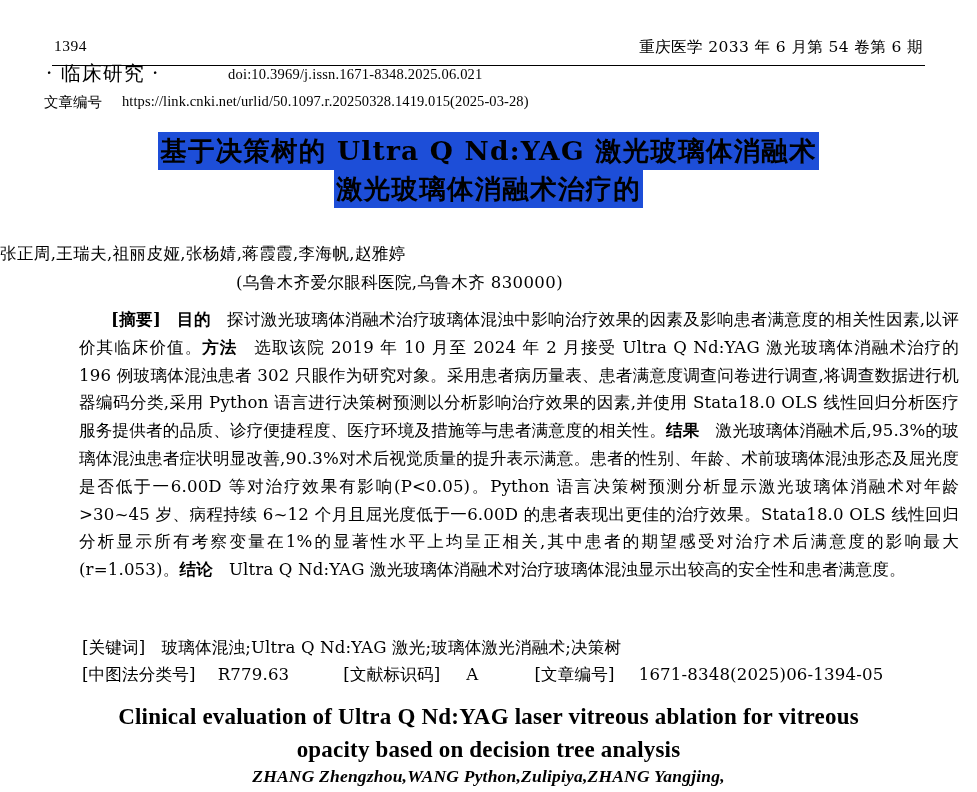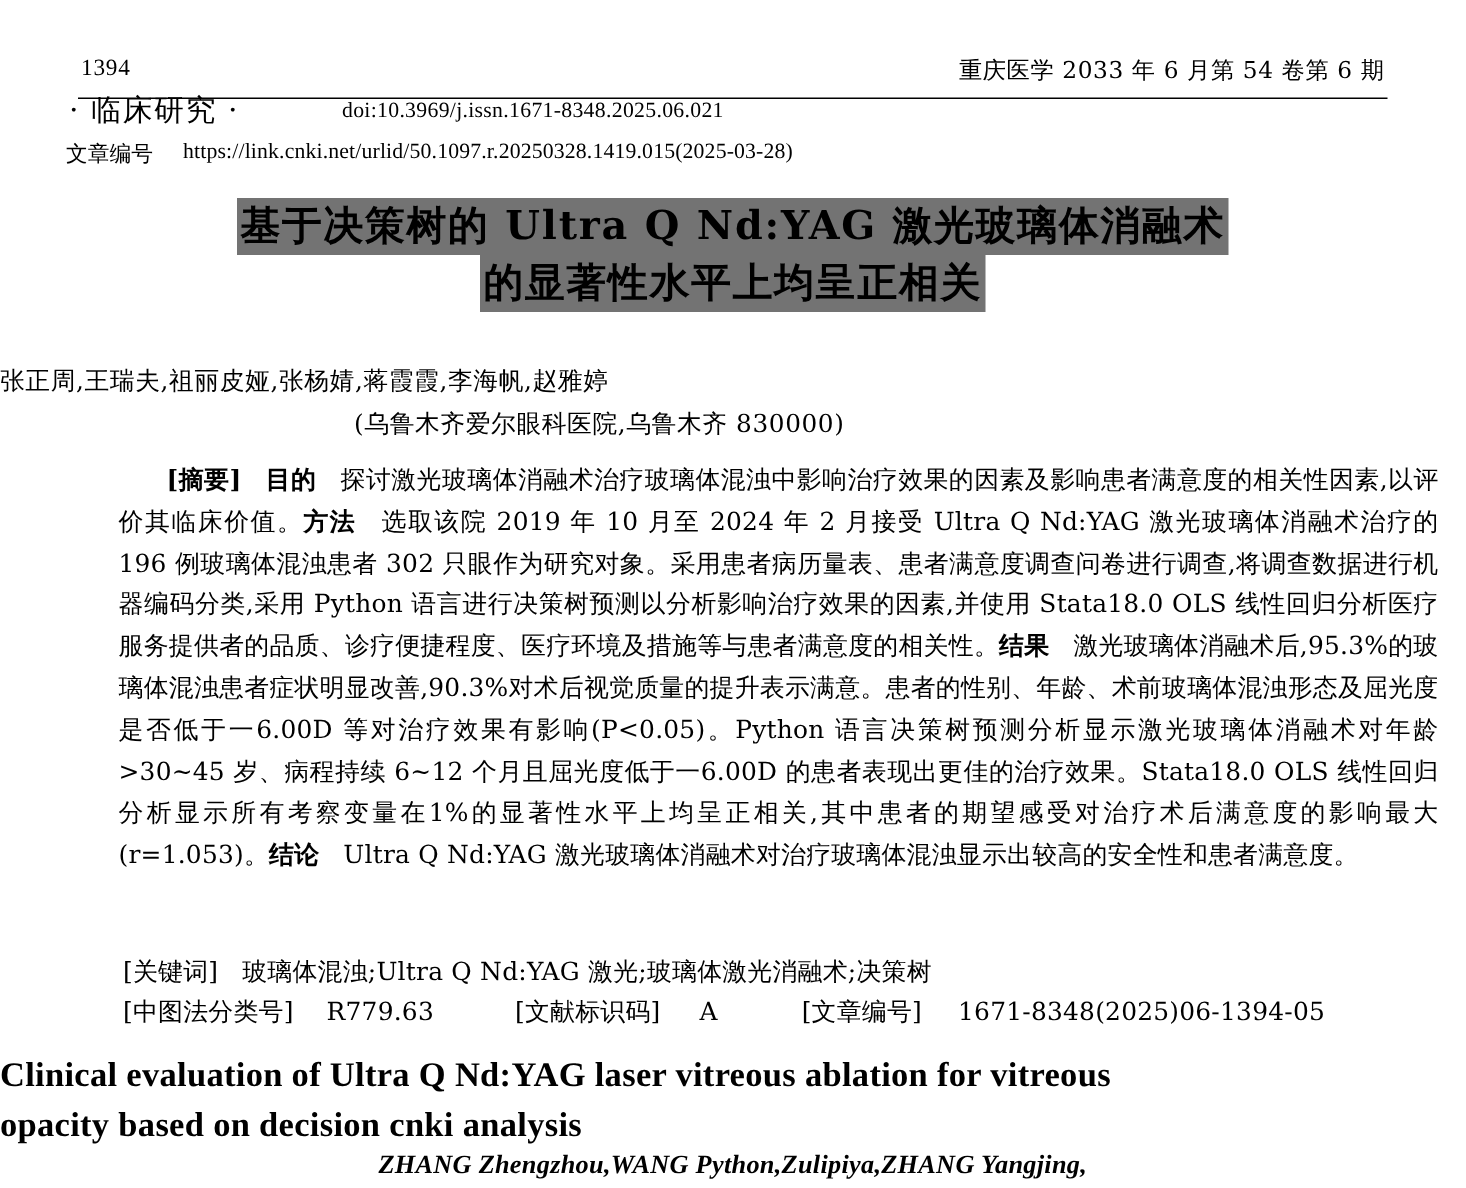--- a/index.html
+++ b/index.html
@@ -91,21 +91,21 @@
     width: 977px;
     text-align: center;
   }
   .title-line {
     font-size: 26.5px;
     font-weight: bold;
     font-family: "DejaVu Serif", "Liberation Serif", serif;
     letter-spacing: 1.2px;
     line-height: 38px;
     display: inline-block;
-    background: #737373;
+    background: #1d4ed8;
     padding: 0 2px;
   }
 
   
   .authors {
     position: absolute;
     top: 243px;
     left: 0;
     width: 977px;
     text-align: left;
@@ -168,20 +168,21 @@
   .codes .sp-c { display: inline-block; width: 26px; }
   .codes .sp-d { display: inline-block; width: 56px; }
   .codes .sp-e { display: inline-block; width: 24px; }
 
   
   .en-title {
     position: absolute;
     top: 700px;
     left: 0;
     width: 977px;
+    text-align: center;
     font-size: 23px;
     font-weight: bold;
     font-family: "Liberation Serif", serif;
     line-height: 33px;
     letter-spacing: 0.2px;
   }
   .en-authors {
     position: absolute;
     top: 766px;
     left: 0;
@@ -204,38 +205,38 @@
     <div class="journal">重庆医学 2033 年 6 月第 54 卷第 6 期</div>
   </div>
 
   <div class="colhead">· 临床研究 ·</div>
   <div class="doi">doi:10.3969/j.issn.1671-8348.2025.06.021</div>
   <div class="firstonline-label">文章编号</div>
   <div class="firstonline-url">https://link.cnki.net/urlid/50.1097.r.20250328.1419.015(2025-03-28)</div>
 
   <div class="title-block">
     <div><span class="title-line">基于决策树的 Ultra Q Nd:YAG 激光玻璃体消融术</span></div>
-    <div><span class="title-line">的显著性水平上均呈正相关</span></div>
+    <div><span class="title-line">激光玻璃体消融术治疗的</span></div>
   </div>
 
   <div class="authors">张正周,王瑞夫,祖丽皮娅,张杨婧,蒋霞霞,李海帆,赵雅婷</div>
   <div class="affil">(乌鲁木齐爱尔眼科医院,乌鲁木齐 830000)</div>
 
   <div class="abstract">
     <span class="indent"></span><span class="lbl">[摘要]</span><span class="gap"></span><span class="lbl">目的</span><span class="gap"></span><span>探讨激光玻璃体消融术治疗玻璃体混浊中影响治疗效果的因素及影响患者满意度的相关性因素,以评价其临床价值。</span><span class="lbl">方法</span><span class="gap"></span><span>选取该院 2019 年 10 月至 2024 年 2 月接受 Ultra Q Nd:YAG 激光玻璃体消融术治疗的 196 例玻璃体混浊患者 302 只眼作为研究对象。采用患者病历量表、患者满意度调查问卷进行调查,将调查数据进行机器编码分类,采用 Python 语言进行决策树预测以分析影响治疗效果的因素,并使用 Stata18.0 OLS 线性回归分析医疗服务提供者的品质、诊疗便捷程度、医疗环境及措施等与患者满意度的相关性。</span><span class="lbl">结果</span><span class="gap"></span><span>激光玻璃体消融术后,95.3%的玻璃体混浊患者症状明显改善,90.3%对术后视觉质量的提升表示满意。患者的性别、年龄、术前玻璃体混浊形态及屈光度是否低于一6.00D 等对治疗效果有影响(P&lt;0.05)。Python 语言决策树预测分析显示激光玻璃体消融术对年龄&gt;30~45 岁、病程持续 6~12 个月且屈光度低于一6.00D 的患者表现出更佳的治疗效果。Stata18.0 OLS 线性回归分析显示所有考察变量在1%的显著性水平上均呈正相关,其中患者的期望感受对治疗术后满意度的影响最大(r=1.053)。</span><span class="lbl">结论</span><span class="gap"></span><span>Ultra Q Nd:YAG 激光玻璃体消融术对治疗玻璃体混浊显示出较高的安全性和患者满意度。</span>
   </div>
 
   <div class="kw">
     <span class="indent"></span><span>[关键词]</span><span class="gap"></span><span>玻璃体混浊;Ultra Q Nd:YAG 激光;玻璃体激光消融术;决策树</span>
   </div>
 
   <div class="codes">
     <span class="indent"></span><span>[中图法分类号]</span><span class="sp-a"></span><span>R779.63</span><span class="sp-b"></span><span>[文献标识码]</span><span class="sp-c"></span><span>A</span><span class="sp-d"></span><span>[文章编号]</span><span class="sp-e"></span><span>1671-8348(2025)06-1394-05</span>
   </div>
 
   <div class="en-title">
     <div>Clinical evaluation of Ultra Q Nd:YAG laser vitreous ablation for vitreous</div>
-    <div>opacity based on decision cnki analysis</div>
+    <div>opacity based on decision tree analysis</div>
   </div>
 
   <div class="en-authors">ZHANG Zhengzhou,WANG Python,Zulipiya,ZHANG Yangjing,</div>
 
 </div>
 
 </body></html>

